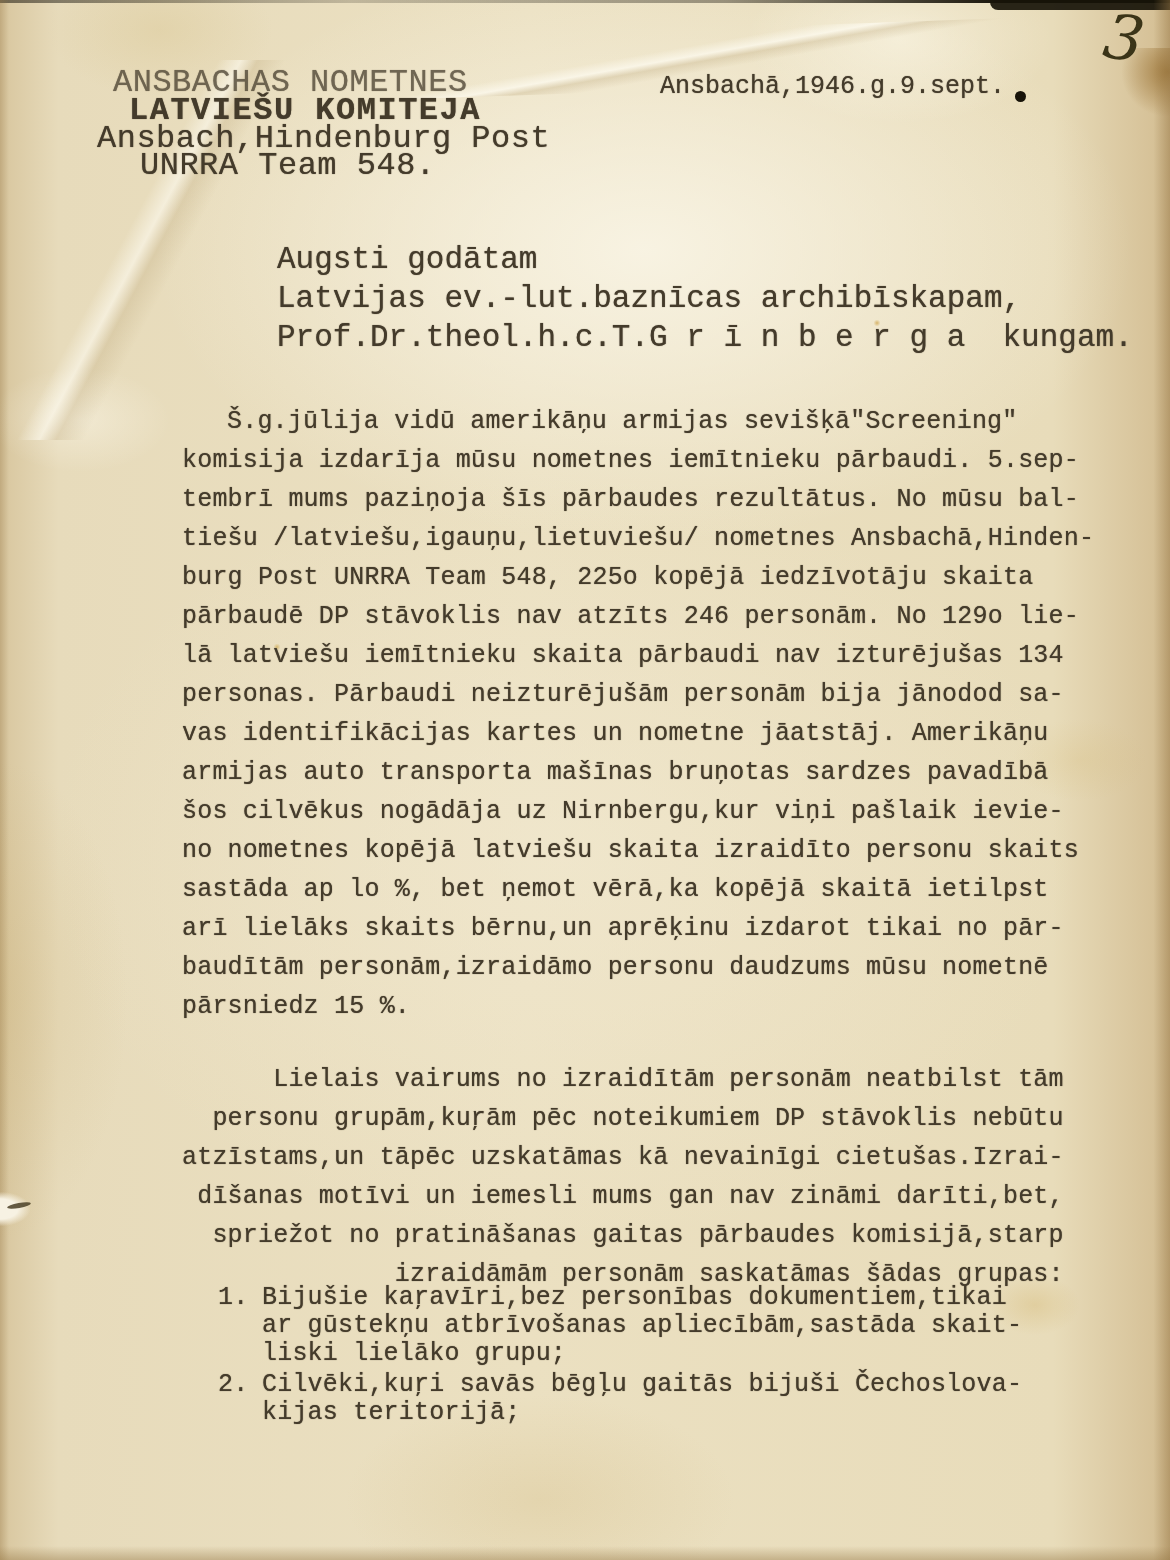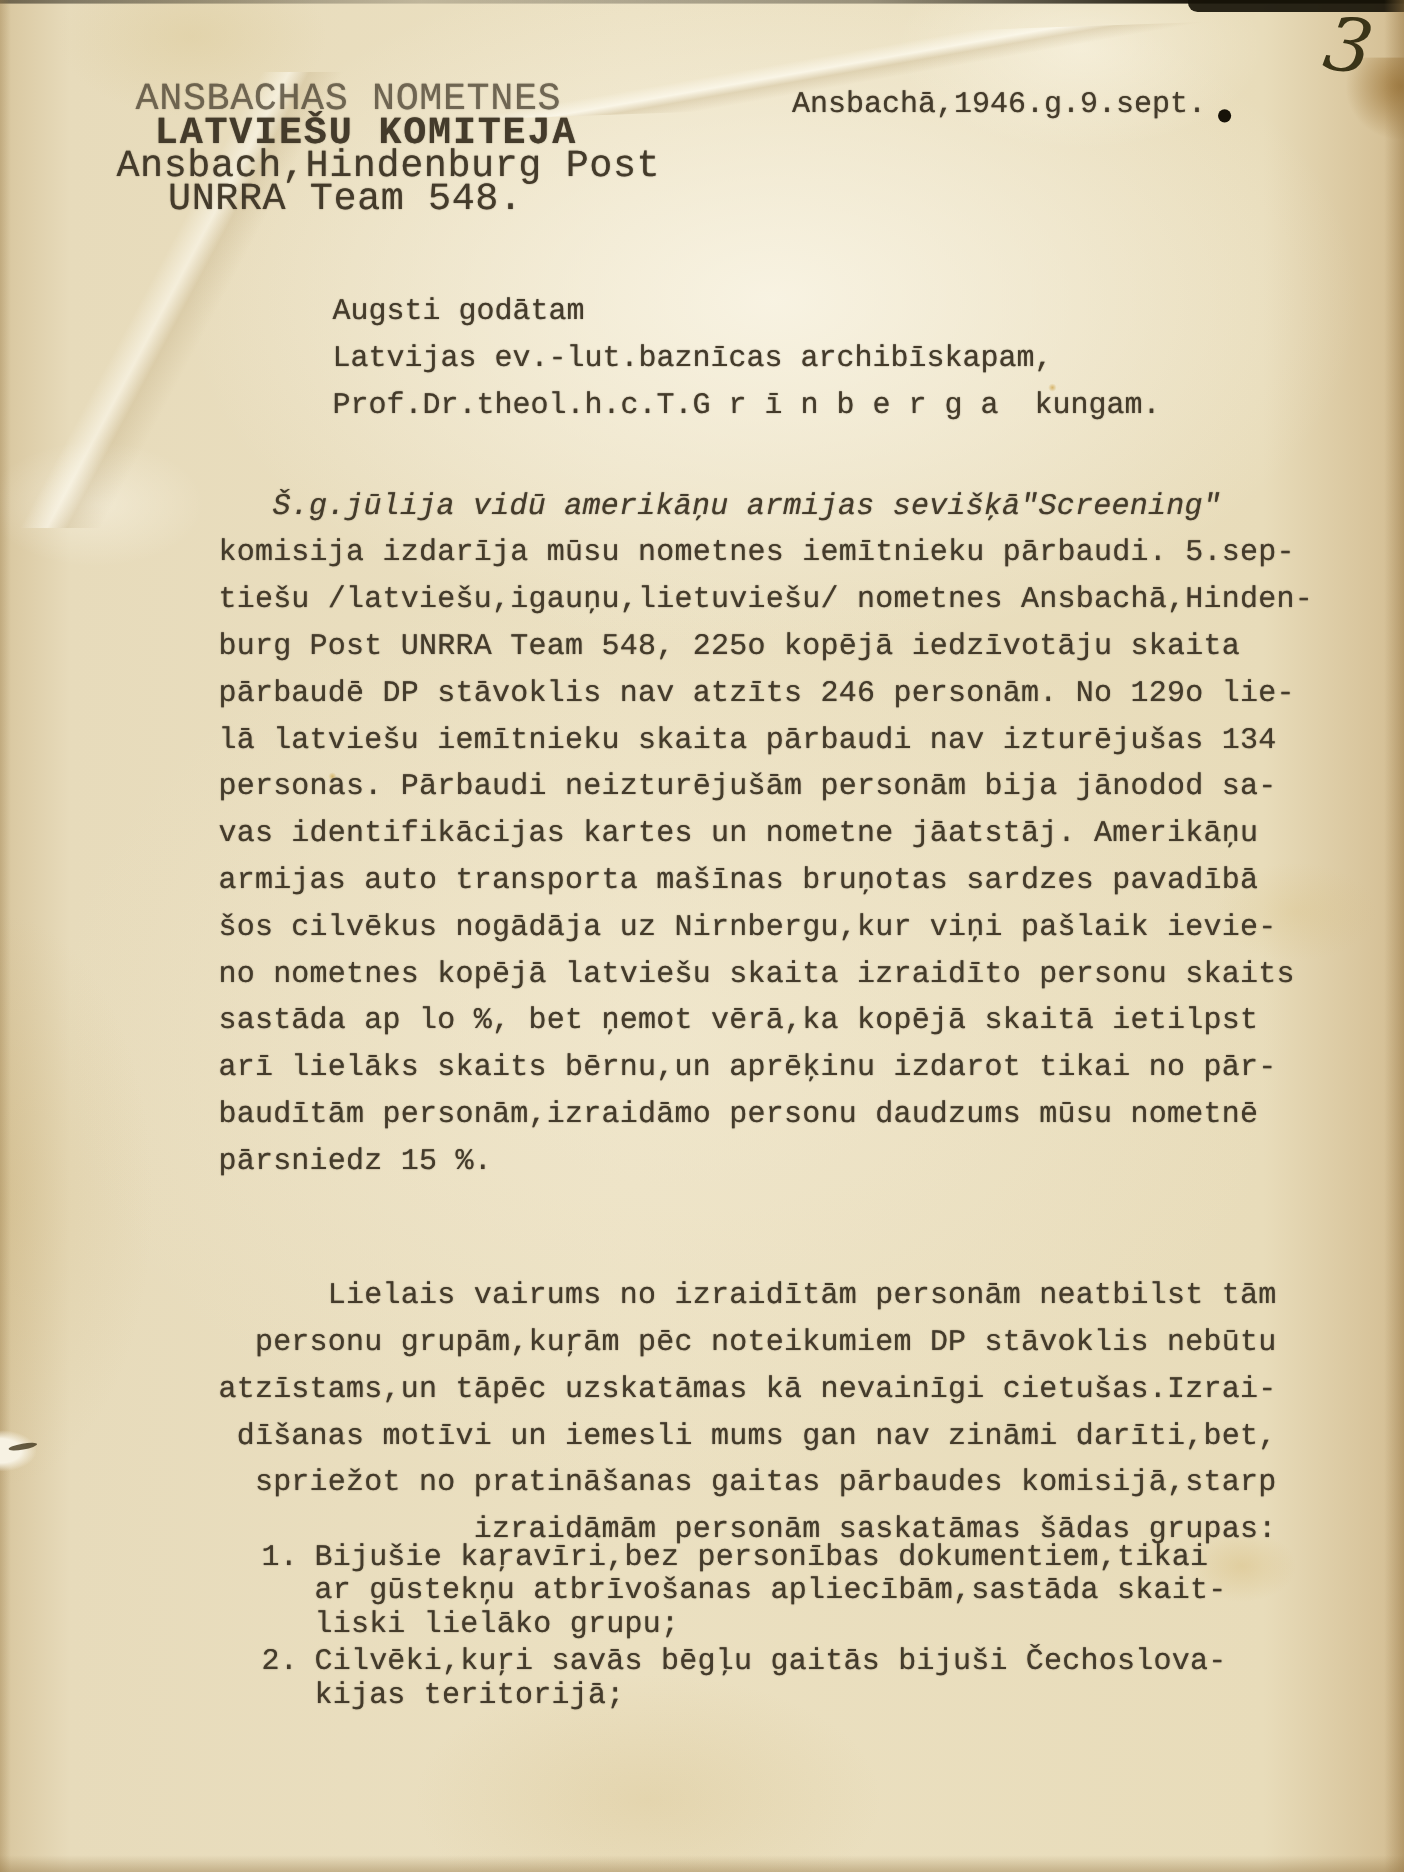--- a/index.html
+++ b/index.html
@@ -49,23 +49,23 @@
     border-radius:50%; transform:rotate(-10deg); opacity:0.85; }
   .ink-dot { position:absolute; left:1015px; top:91px; width:11px; height:11px; border-radius:50%; background:#171309; }
 
   .abs { position:absolute; }
   .line { white-space:pre; }
   .type { text-shadow:0 0 1px rgba(62,52,38,0.8); }
   .lh { font-size:32px; letter-spacing:0.5px; }
   .lh-faded { opacity:0.74; }
   .lh-bold { font-weight:bold; letter-spacing:1.5px; }
   .date { font-size:25px;text-align:right; }
-  .salutation { font-size:25px; line-height:39px; }
+  .salutation { font-size:31px; line-height:39px; }
   .para { font-size:25px; line-height:39px; letter-spacing:0.2px; }
-  .indent45 { padding-left:45px;font-style:italic; }
+  .indent45 { padding-left:45px; }
   .indent71 { padding-left:71px; }
   .list-item { font-size:25px; line-height:28px; letter-spacing:0.2px; display:flex; }
   .list-num { width:44px; flex:0 0 44px; }
   .hand3 { position:absolute; left:1094px; top:4px; width:64px; height:72px; transform:rotate(9deg); }
   .hand3 text { font-family:"DejaVu Serif", serif; font-style:italic; }
 </style>
 </head>
 <body>
 
 <div class="page">
@@ -98,20 +98,21 @@
 
   <div class="abs type salutation" style="left:277px; top:240px;">
     <div class="line">Augsti godātam</div>
     <div class="line">Latvijas ev.-lut.baznīcas archibīskapam,</div>
     <div class="line">Prof.Dr.theol.h.c.T.G r ī n b e r g a  kungam.</div>
   </div>
 
   <div class="abs type para" style="left:182px; top:402px;">
     <div class="line indent45">Š.g.jūlija vidū amerikāņu armijas sevišķā"Screening"</div>
     <div class="line">komisija izdarīja mūsu nometnes iemītnieku pārbaudi. 5.sep-</div>
+    <div class="line">tembrī mums paziņoja šīs pārbaudes rezultātus. No mūsu bal-</div>
     <div class="line">tiešu /latviešu,igauņu,lietuviešu/ nometnes Ansbachā,Hinden-</div>
     <div class="line">burg Post UNRRA Team 548, 225o kopējā iedzīvotāju skaita</div>
     <div class="line">pārbaudē DP stāvoklis nav atzīts 246 personām. No 129o lie-</div>
     <div class="line">lā latviešu iemītnieku skaita pārbaudi nav izturējušas 134</div>
     <div class="line">personas. Pārbaudi neizturējušām personām bija jānodod sa-</div>
     <div class="line">vas identifikācijas kartes un nometne jāatstāj. Amerikāņu</div>
     <div class="line">armijas auto transporta mašīnas bruņotas sardzes pavadībā</div>
     <div class="line">šos cilvēkus nogādāja uz Nirnbergu,kur viņi pašlaik ievie-</div>
     <div class="line">no nometnes kopējā latviešu skaita izraidīto personu skaits</div>
     <div class="line">sastāda ap lo %, bet ņemot vērā,ka kopējā skaitā ietilpst</div>

